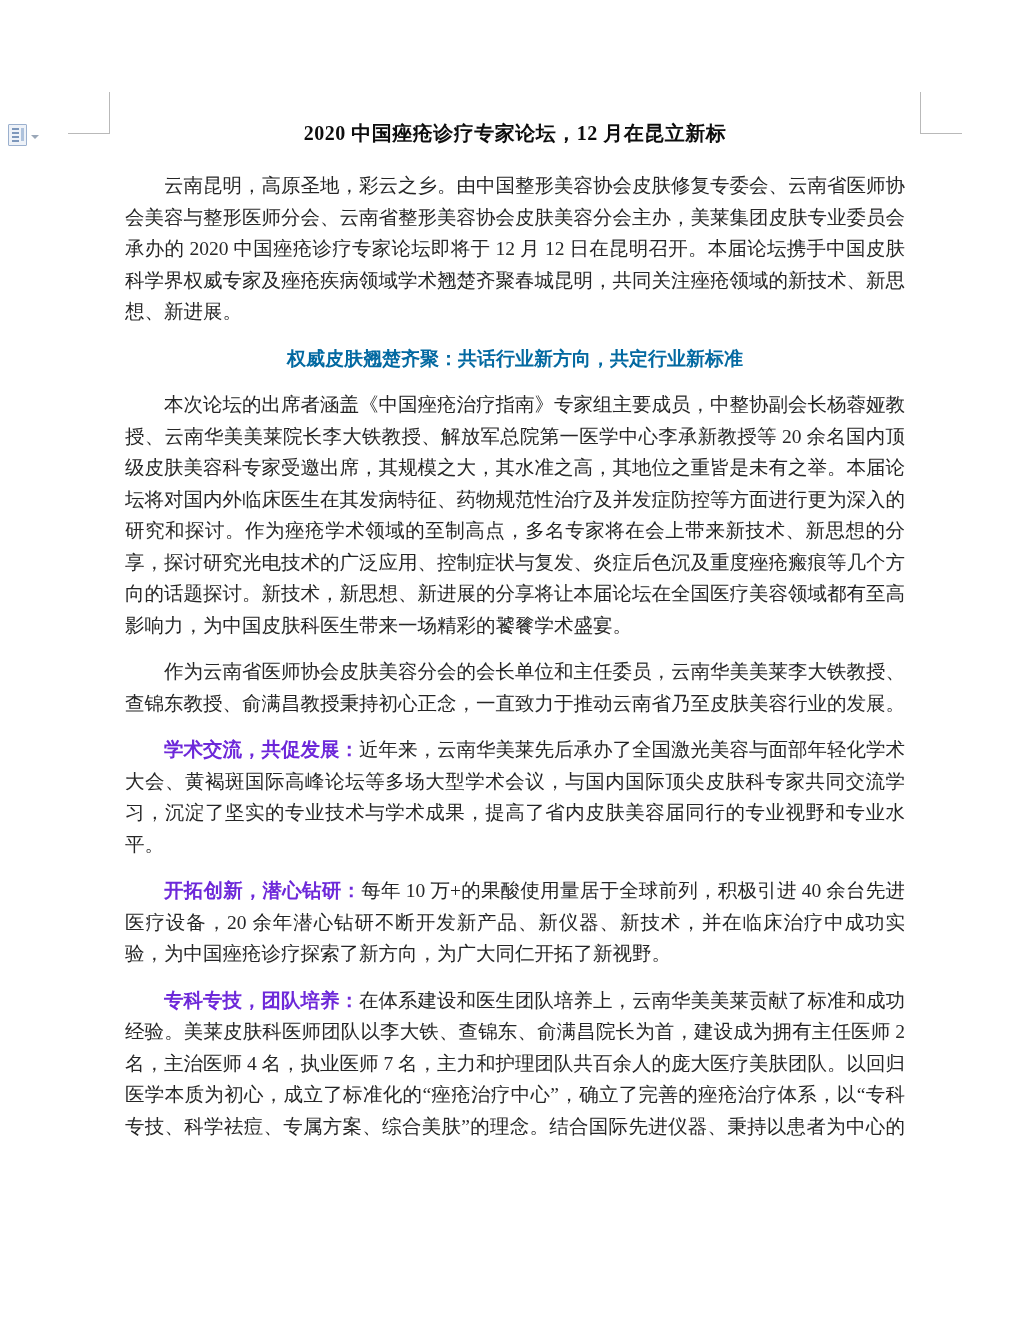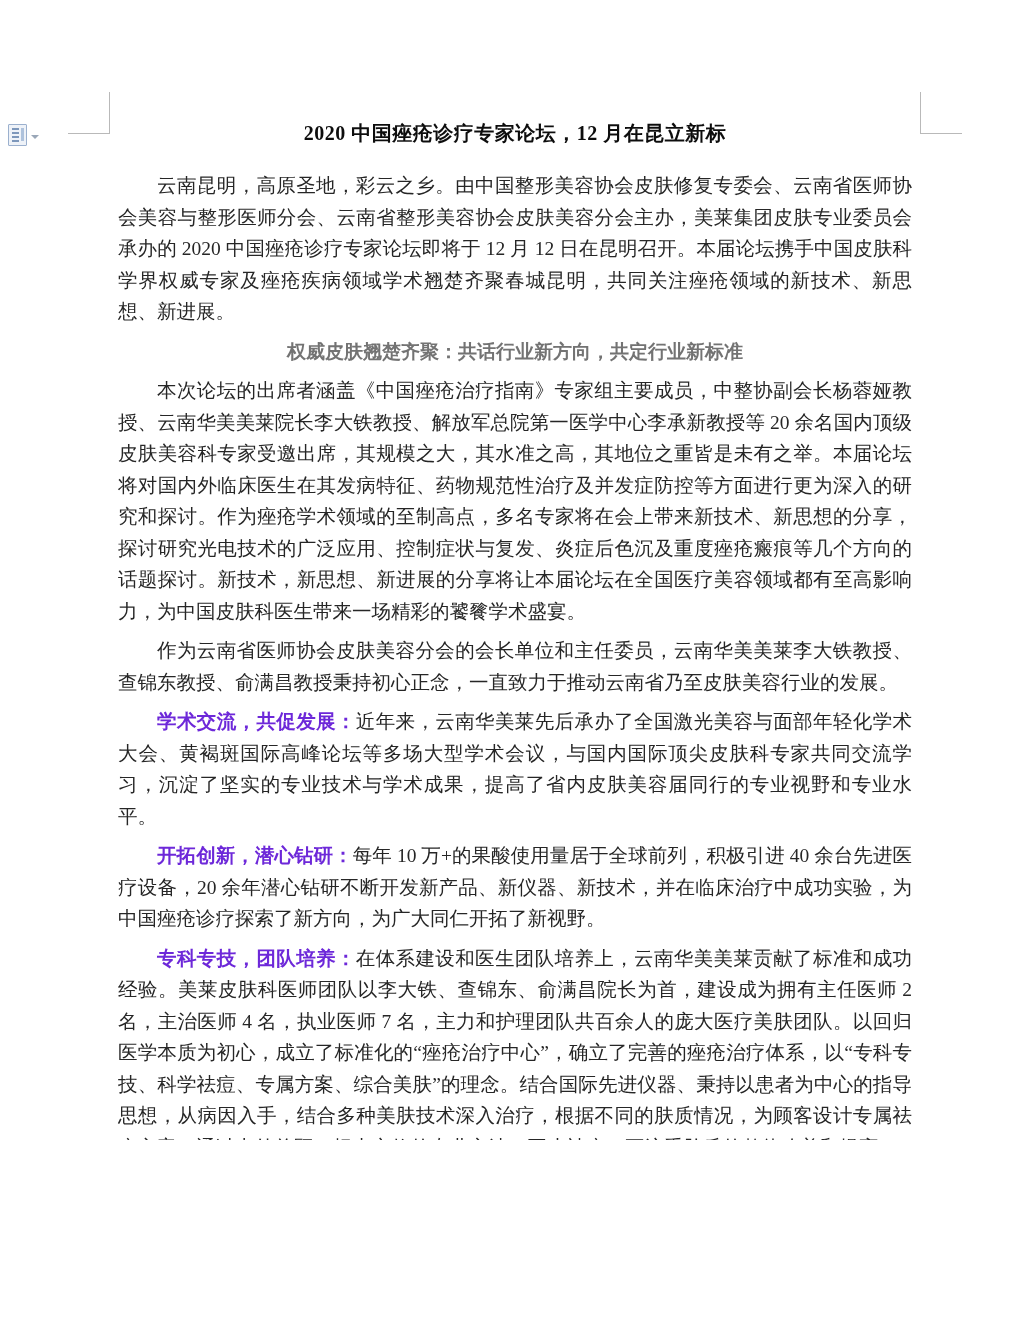--- a/index.html
+++ b/index.html
@@ -89,36 +89,36 @@
   .doc-title {
     text-align: center;
     font-weight: bold;
     font-size: 20px;
     line-height: 30px;
     letter-spacing: 0.5px;
     margin: 0 0 22px 0;
     color: #0d0d0d;
   }
   p.para {
-    margin: 8px;
+    margin: 15px;
     font-size: 19.5px;
     line-height: 31.5px;
     text-align: justify;
     text-justify: inter-ideograph;
     text-indent: 2em;
     color: #262626;
   }
   p.center-head {
     margin: 0;
     font-size: 19px;
     line-height: 31.5px;
     text-align: center;
     text-indent: 0;
     font-weight: bold;
-    color: #737373;
+    color: #0369a1;
   }
   .lead {
     font-weight: bold;
     color: #6d28d9;
   }
 </style>
 </head>
 <body>
 
 <div id="page">

